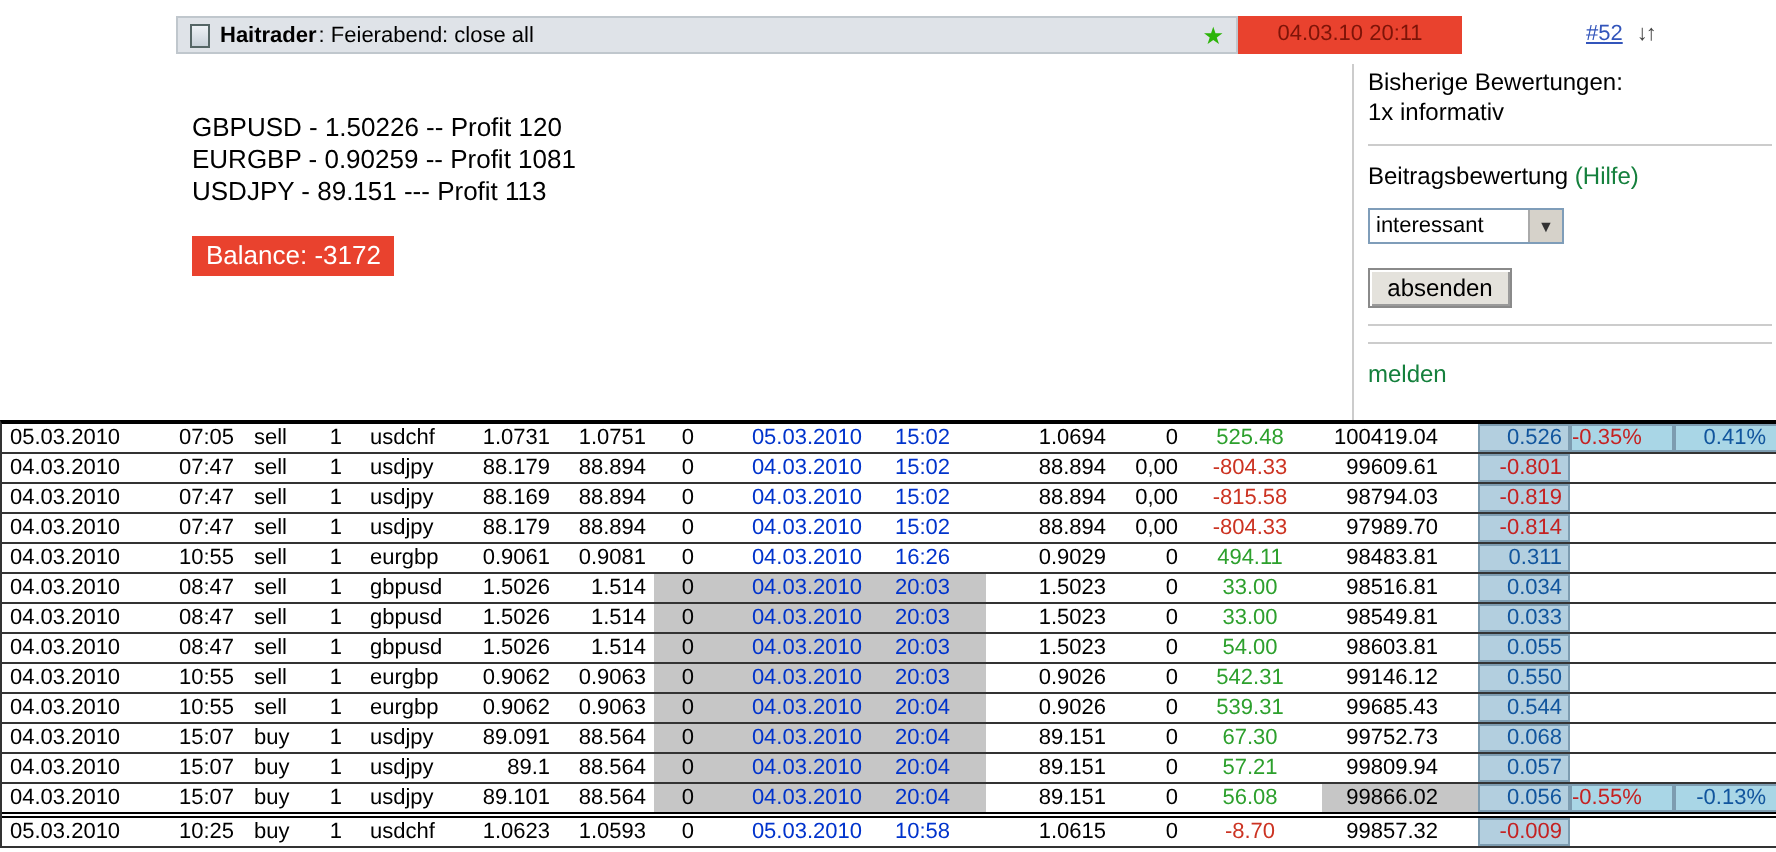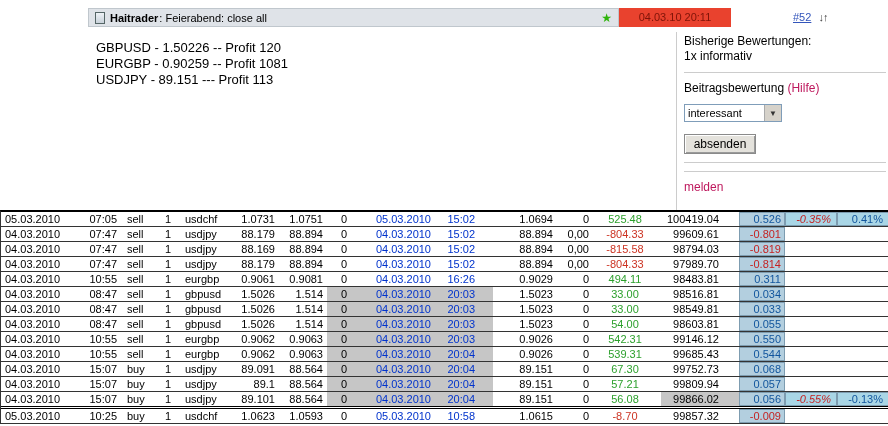--- a/index.html
+++ b/index.html
@@ -16,31 +16,31 @@
   .author { font-weight:bold; }
   .subject { margin-left:1px; }
   .star { margin-left:auto; color:#2db40a; font-size:12px; line-height:12px; cursor:pointer; }
   .date-box { width:112px; background:#e9422e; color:#7e1408; font-size:11px; line-height:19px;
               text-align:center; white-space:nowrap; }
   .post-meta { width:157px; box-sizing:border-box; padding-left:62px; font-size:11px;
                line-height:19px; white-space:nowrap; }
   .post-num { color:#3355bb; text-decoration:underline; cursor:pointer; }
   .arrows { color:#444; margin-left:4px; letter-spacing:-1px; cursor:pointer; }
 
-  .post-body { position:absolute; left:8px; top:32px; font-size:13px; line-height:16px; }
+  .post-body { position:absolute; left:8px; top:48px; font-size:13px; line-height:16px; }
   .bline { height:16px; white-space:nowrap; }
   .balance-box { margin-top:14px; background:#e9422e; color:#fff; padding:2px 7px;
                  display:inline-block; font-size:13px; }
 
   
   .vsep { position:absolute; left:588px; top:24px; width:1px; height:178px; background:#ccc; }
   .sidebar { position:absolute; left:596px; top:26px; width:202px; font-size:12px; }
   .sb-text { line-height:15px; }
   .sb-hr { border:none; border-top:1px solid #ccc; margin:8px 0; }
-  .blue-link { color:#be185d; text-decoration:none; cursor:pointer; }
+  .blue-link { color:#15803d; text-decoration:none; cursor:pointer; }
   .select { margin-top:8px; width:98px; height:18px; box-sizing:border-box; border:1px solid #7f9db9;
             background:#fff; display:flex; align-items:center; font-size:11px; cursor:pointer; }
   .select-value { flex:1; padding-left:3px; }
   .select-arrow { width:16px; height:16px; background:#d6d2ca; border-left:1px solid #aaa;
                   font-size:8px; color:#333; display:flex; align-items:center; justify-content:center; }
   .btn { margin-top:12px; width:72px; height:20px; background:#e4e2dc; border:1px solid #8a8a8a;
          box-shadow:inset 1px 1px 0 #fff, inset -1px -1px 0 #9a9a9a; font-size:12px;
          font-family:"Liberation Sans",sans-serif; cursor:pointer; }
   .trader-row { display:flex; justify-content:space-between; line-height:15px; }
 
@@ -59,21 +59,21 @@
   .c5 {width:48px; text-align:right; padding-right:4px;}
   .c6 {width:48px; text-align:right; padding-right:4px;}
   .c7 {width:26px; text-align:right; padding-right:6px;}
   .c8 {width:80px; text-align:right; padding-right:2px;}
   .c9 {width:60px; text-align:right; padding-right:18px;}
   .c10{width:64px; text-align:right; padding-right:4px;}
   .c11{width:36px; text-align:right; padding-right:4px;}
   .c12{width:68px; text-align:center; padding-right:4px;}
   .c13{width:78px; text-align:right; padding-right:20px;}
   .c14{width:46px; text-align:right; padding-right:3px;}
-  .c15{width:52px; text-align:right; padding-right:5px;font-style:italic;}
+  .c15{width:52px; padding-right:5px;}
   .c16{width:52px; text-align:right; padding-right:5px;}
   .blue { color:#0033cc; }
   .neg  { color:#cc3322; }
   .pos  { color:#2da02d; }
   .grayed { background:#c6c6c6; }
   .ratio { background:#b3cfdf; border:1px solid #7d9cb0; line-height:12px; }
   .pct   { background:#a9d6e6; border:1px solid #7d9cb0; line-height:12px; }
   .rneg { color:#c42222; }
   .rpos { color:#11559d; }
 </style>
@@ -95,20 +95,21 @@
       <div class="post-meta">
         <a class="post-num">#52</a>
         <span class="arrows">↓↑</span>
       </div>
     </div>
 
     <div class="post-body">
       <div class="bline">GBPUSD - 1.50226 -- Profit 120</div>
       <div class="bline">EURGBP - 0.90259 -- Profit 1081</div>
       <div class="bline">USDJPY - 89.151 --- Profit 113</div>
+      <div class="balance-box">Balance: -3172</div>
     </div>
 
     <div class="vsep"></div>
 
     <div class="sidebar">
       <div class="sb-text">Bisherige Bewertungen:</div>
       <div class="sb-text">1x informativ</div>
       <hr class="sb-hr">
       <div class="sb-text">
         <span>Beitragsbewertung</span>

